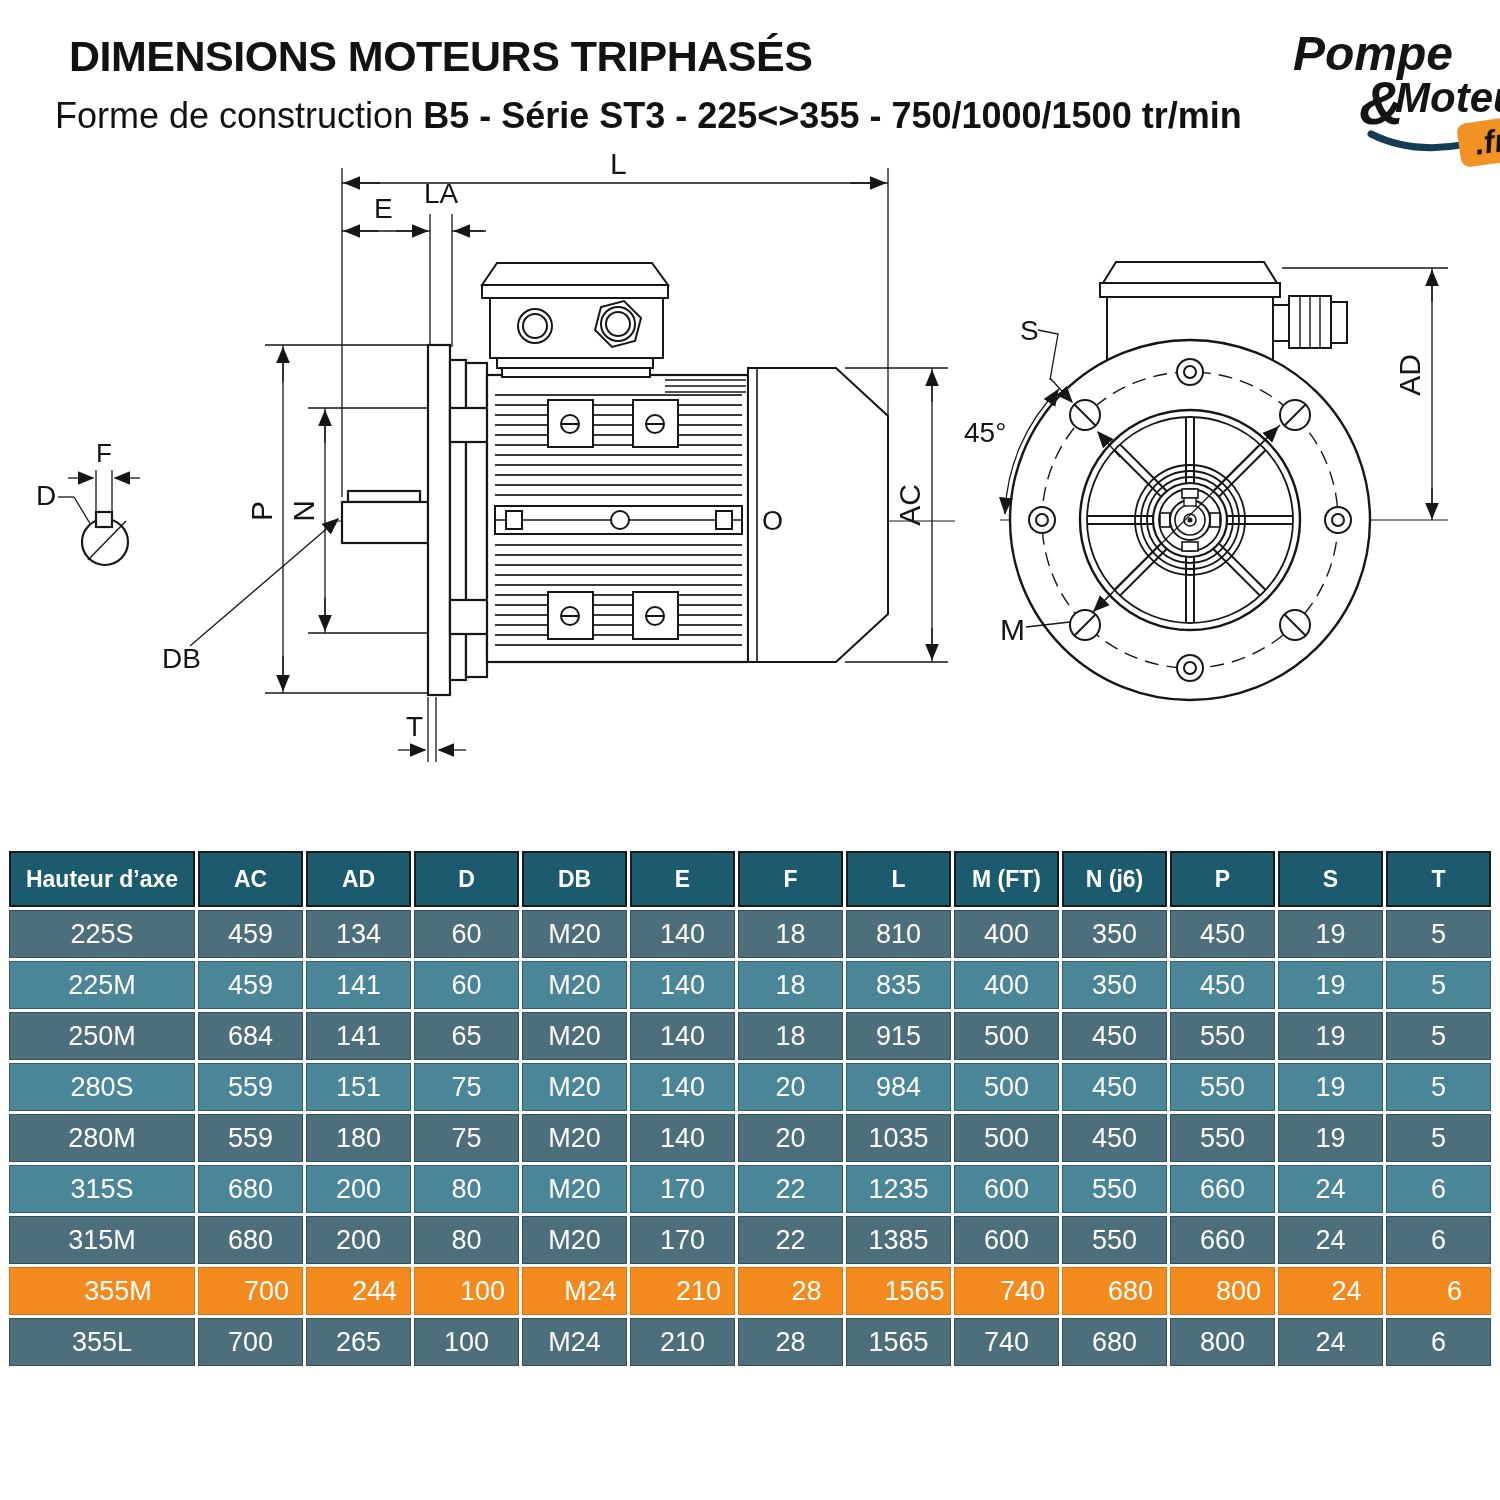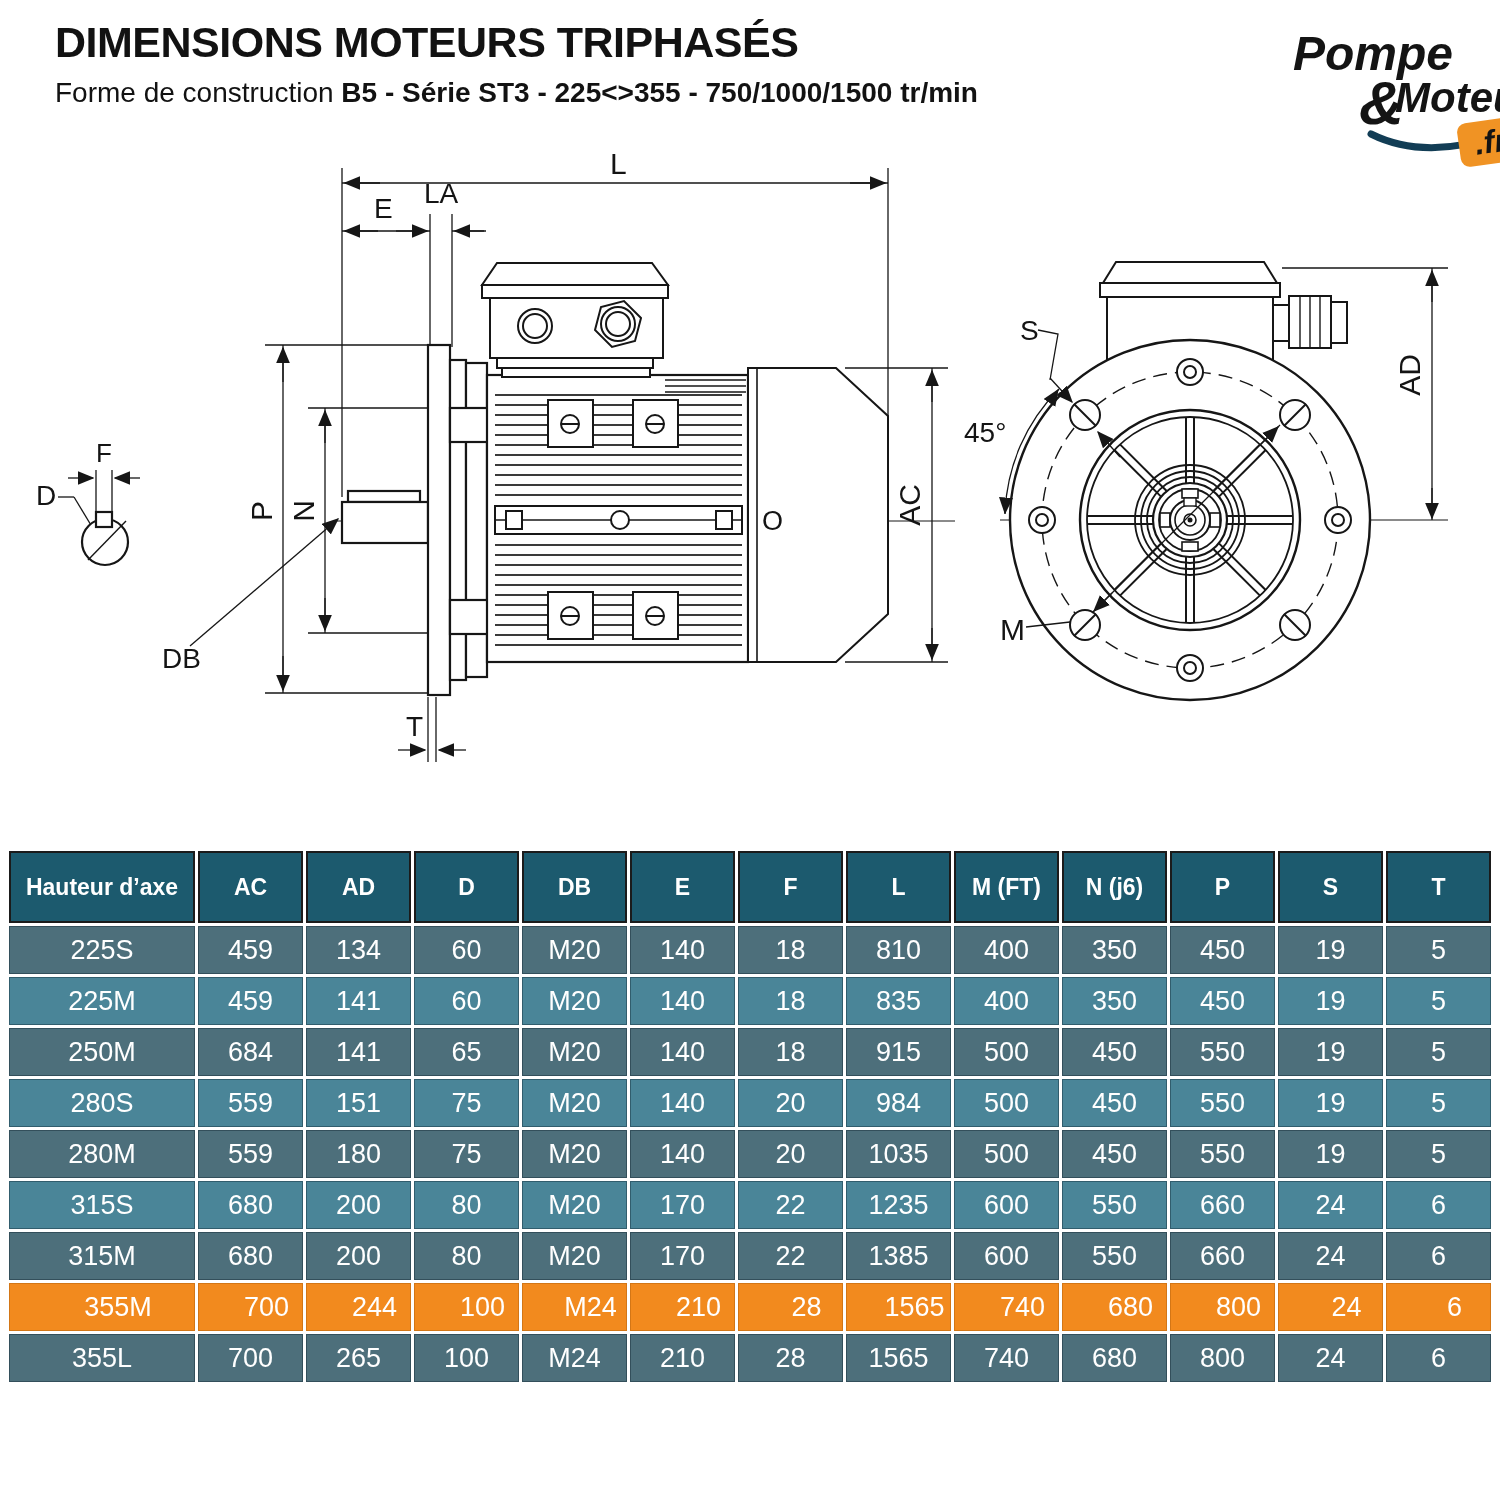--- a/index.html
+++ b/index.html
@@ -9,37 +9,37 @@
     --highlight:#F28A1E;
     --ink:#161616;
   }
   html,body{margin:0;padding:0;}
   body{
     width:1500px;height:1500px;position:relative;background:#fff;
     font-family:"Liberation Sans",sans-serif;color:#111;overflow:hidden;
   }
   .page-header{position:absolute;left:55px;top:18px;}
   .page-header h1{
-    margin:0;font-size:43px;font-weight:bold;letter-spacing:-0.5px;color:#121212;
+    margin:14px;font-size:43px;font-weight:bold;letter-spacing:-0.5px;color:#121212;
   }
   .page-header p{
-    margin:10px 0 0 0;font-size:28px;color:#121212;
+    margin:10px 0 0 0;font-size:36px;color:#121212;
   }
   .page-header p b{font-weight:bold;}
   .logo{position:absolute;left:1271px;top:12px;width:280px;height:160px;}
   .drawing{position:absolute;left:0;top:140px;width:1500px;height:715px;}
   svg text{font-family:"Liberation Sans",sans-serif;fill:#141414;}
   .dims-table{
     position:absolute;left:6px;top:848px;width:1488px;
     border-collapse:separate;border-spacing:3px;table-layout:fixed;
     background:#fff;
   }
   .dims-table th{
     background:var(--header-bg);color:#fff;font-size:23px;font-weight:bold;
-    height:52px;text-align:center;border:2px solid #1b1b1b;padding:8px;
+    height:52px;text-align:center;border:2px solid #1b1b1b;padding:0;
   }
   .dims-table td{
     color:#fff;font-size:27px;height:46px;text-align:center;
     border:1px solid rgba(10,30,40,.38);padding:0;
   }
   .dims-table tbody tr:nth-child(odd) td{background:var(--row-dark);}
   .dims-table tbody tr:nth-child(even) td{background:var(--row-light);}
   .dims-table tbody tr.highlight td{background:var(--highlight);border-color:rgba(120,60,0,.25);padding-left:32px;}
   .dims-table col.first{width:186px;}
 </style>

